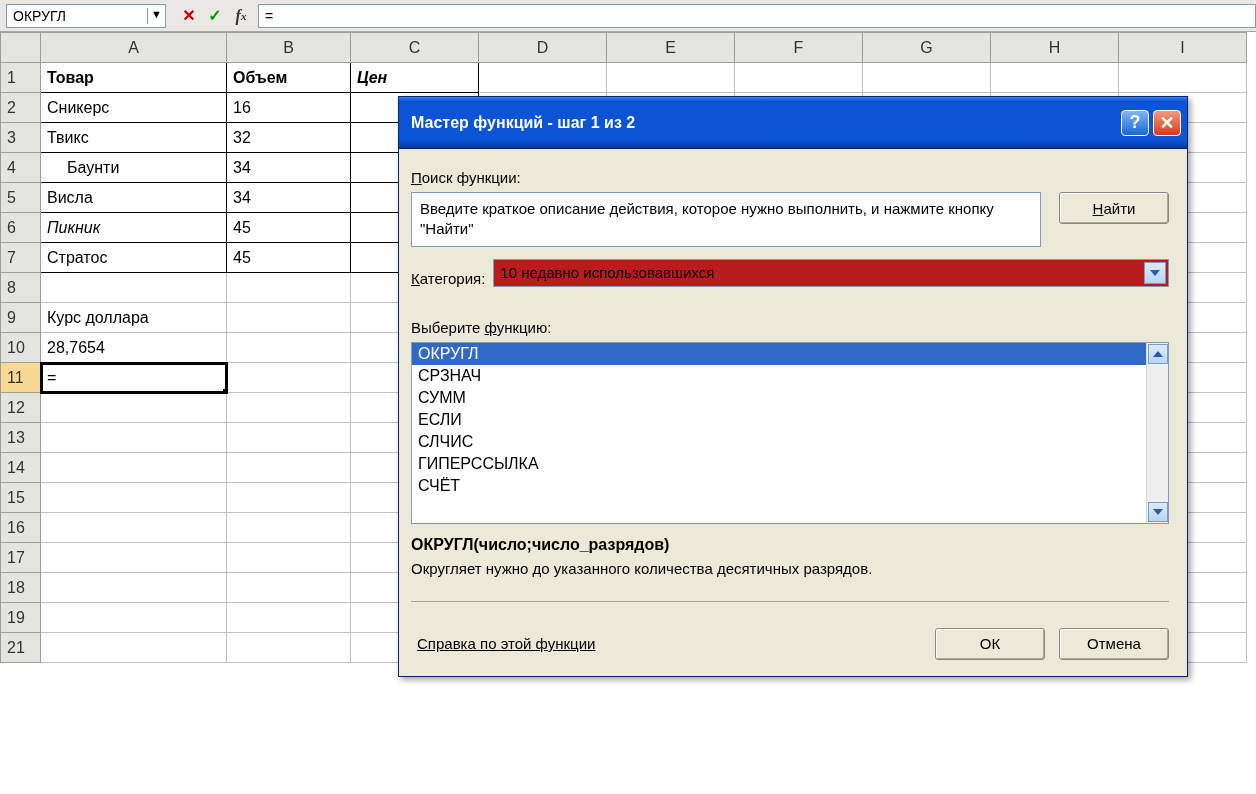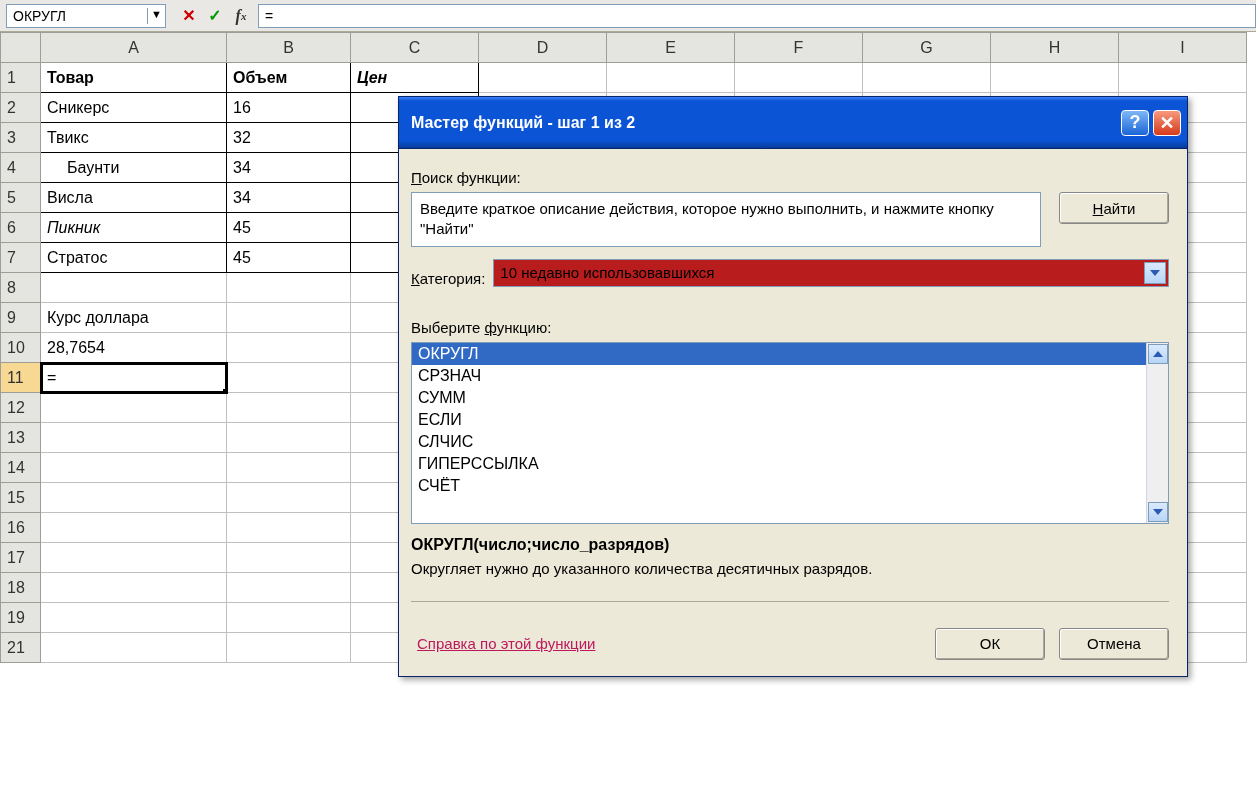--- a/index.html
+++ b/index.html
@@ -233,21 +233,21 @@
   .scroll-track { flex:1; }
 
   .sig { font-weight:bold; margin-top:12px; font-size:16px; }
   .desc { margin-top:6px; font-size:15px; }
 
   .dlg-footer {
     display:flex; align-items:center;
     padding: 0 18px 16px 18px;
     gap: 14px;
   }
-  .help-link { color:#be185d; text-decoration: underline; flex:1; font-size:15px; }
+  .help-link { color:#000000; text-decoration: underline; flex:1; font-size:15px; }
   .sep-line { border-top:1px solid #aca899; margin: 24px 0 12px; }
 </style>
 </head>
 <body>
 
 <div class="formula-bar">
   <div class="name-box">
     <span>ОКРУГЛ</span>
     <span class="dropdown">▼</span>
   </div>

